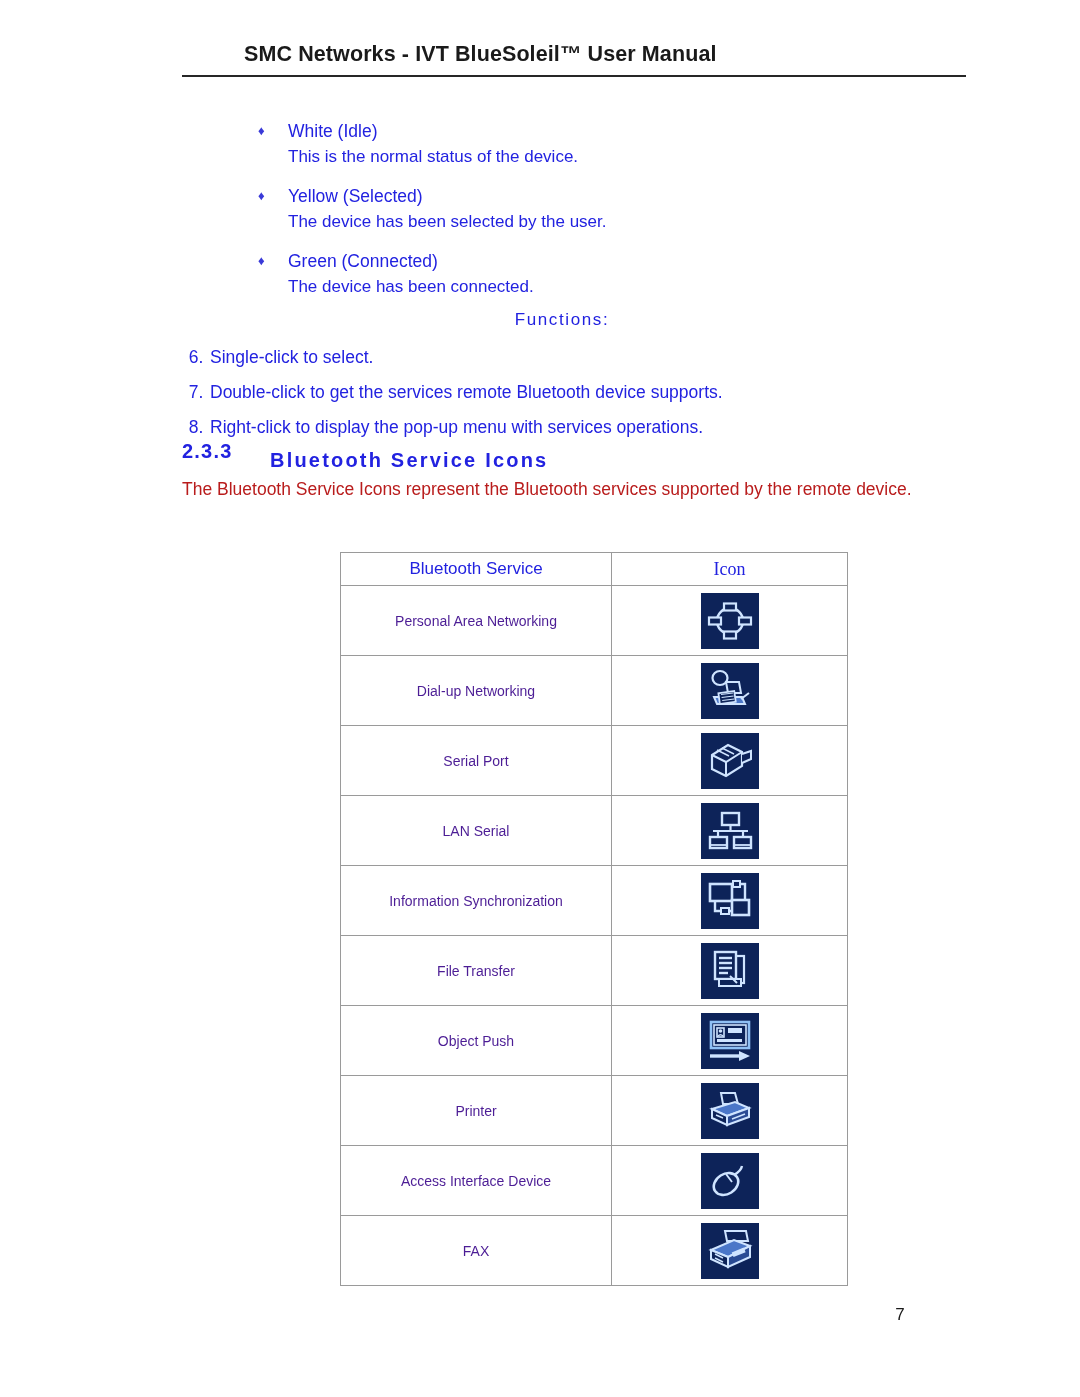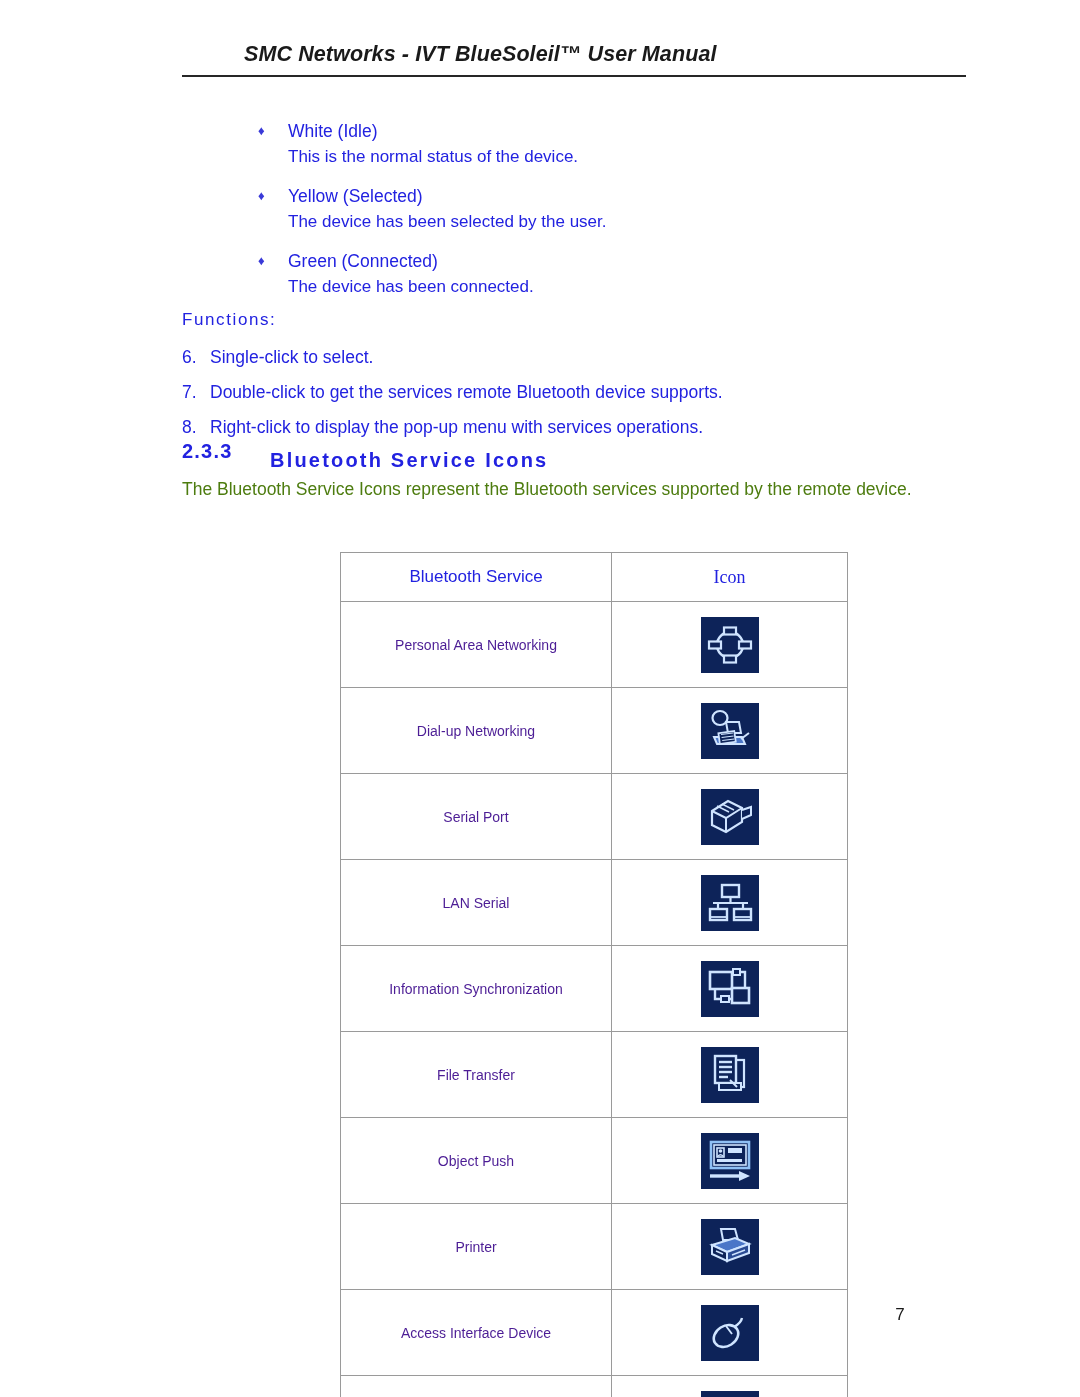--- a/index.html
+++ b/index.html
@@ -14,21 +14,20 @@
     font-family: "Liberation Sans", sans-serif;
     overflow: hidden;
   }
 
   
   .page-header {
     position: absolute;
     left: 182px;
     top: 42px;
     width: 784px;
-    font-style: italic;
   }
   .page-header-title {
     font-size: 21.5px;
     font-weight: bold;
     color: #1a1a1a;
     letter-spacing: 0.1px;
     padding-left: 62px;
     white-space: nowrap;
   }
   .page-header-rule {
@@ -71,20 +70,21 @@
     padding-left: 30px;
     margin-top: 4px;
   }
 
   
   .functions-block {
     position: absolute;
     left: 182px;
     top: 310px;
     width: 760px;
+    text-align: center;
   }
   .functions-label {
     color: #2222e0;
     font-size: 17px;
     letter-spacing: 1.6px;
     margin-bottom: 16px;
   }
   .func-item {
     display: flex;
     align-items: flex-start;
@@ -125,37 +125,37 @@
     font-weight: bold;
     letter-spacing: 2.2px;
     margin-top: 9px;
   }
 
   .section-intro {
     position: absolute;
     left: 182px;
     top: 477px;
     width: 736px;
-    color: #4d7c0f;
+    color: #b91c1c;
     font-size: 17.5px;
     line-height: 24px;
   }
 
   
   .service-table {
     position: absolute;
     left: 340px;
     top: 552px;
     width: 507px;
     border-collapse: collapse;
     table-layout: fixed;
   }
   .service-table td, .service-table th {
     border: 1px solid #9a9a9a;
-    padding: 8px;
+    padding: 0;
     text-align: center;
     vertical-align: middle;
   }
   .col-service { width: 271px; }
   .col-icon { width: 236px; }
 
   .th-cell {
     height: 32px;
     color: #2222e0;
     font-size: 17px;

